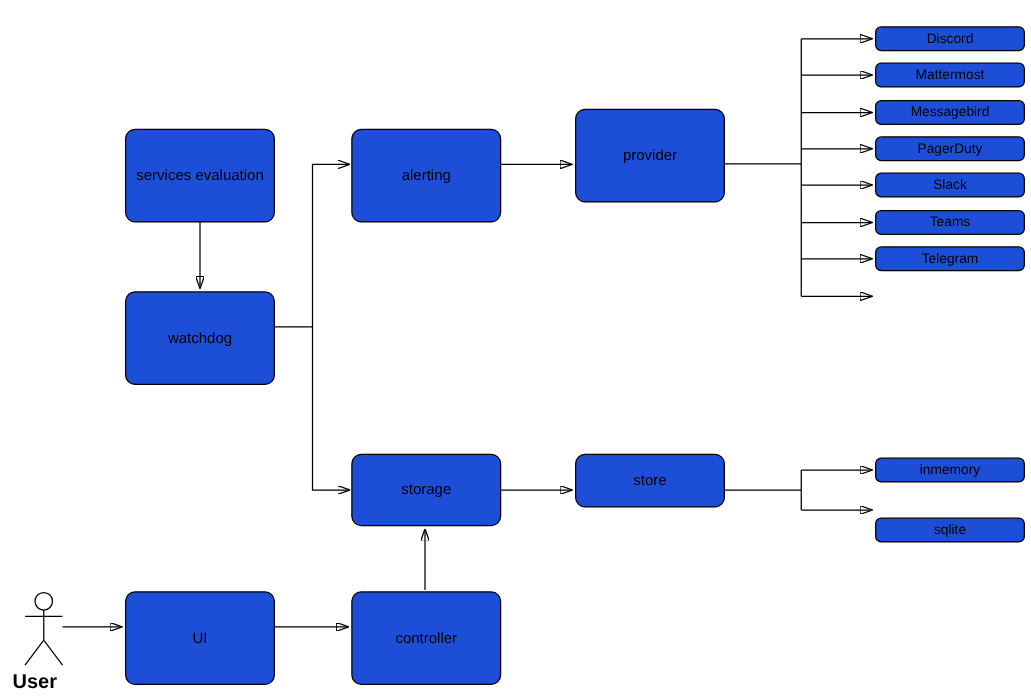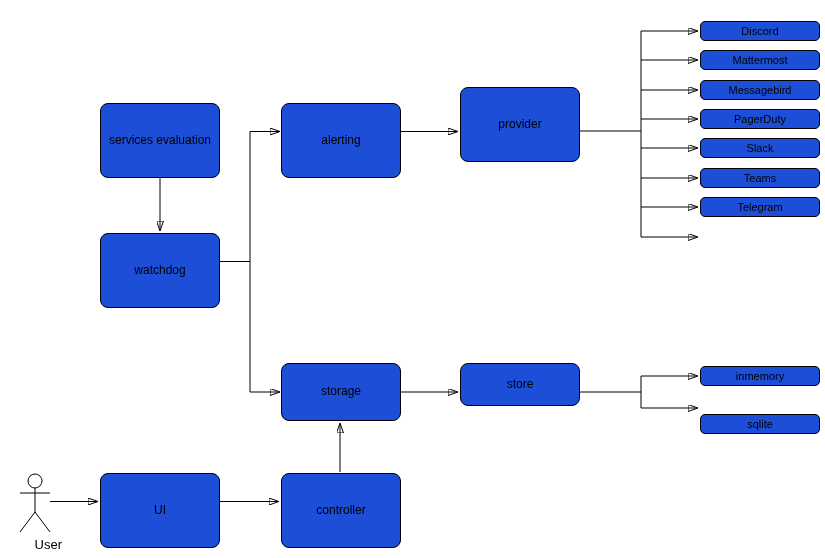--- a/index.html
+++ b/index.html
@@ -5,21 +5,21 @@
   html,body{margin:0;padding:0;background:#ffffff;}
   .canvas{position:relative;width:825px;height:558px;background:#ffffff;overflow:hidden;
           font-family:"Liberation Sans",sans-serif;color:#000;}
   .wires{position:absolute;left:0;top:0;width:825px;height:558px;}
   .wires path, .wires line, .wires circle{stroke:#000;stroke-width:1;fill:none;}
   .node{position:absolute;box-sizing:border-box;border:1px solid #000;background:#1d4ed8;
         display:flex;align-items:center;justify-content:center;text-align:center;
         color:#000;line-height:1.15;}
   .big{width:120px;height:75px;border-radius:8px;font-size:12px;}
   .small{width:120px;height:20px;border-radius:5px;font-size:11px;}
-  .actor-label{position:absolute;left:10px;top:537px;width:52px;text-align:right;font-size:13px;}
+  .actor-label{position:absolute;left:10px;top:537px;width:52px;text-align:left;font-size:16px;font-weight:bold;}
 </style>
 </head>
 <body>
 
 <div class="canvas">
 
   <svg class="wires" viewBox="0 0 825 558" xmlns="http://www.w3.org/2000/svg">
     <defs>
       <marker id="arrow" viewBox="0 0 10 7" refX="9" refY="3.5" markerWidth="10" markerHeight="7" orient="auto-start-reverse">
         <path d="M0,0 L10,3.5 L0,7 z" fill="#000" stroke="none"></path>

